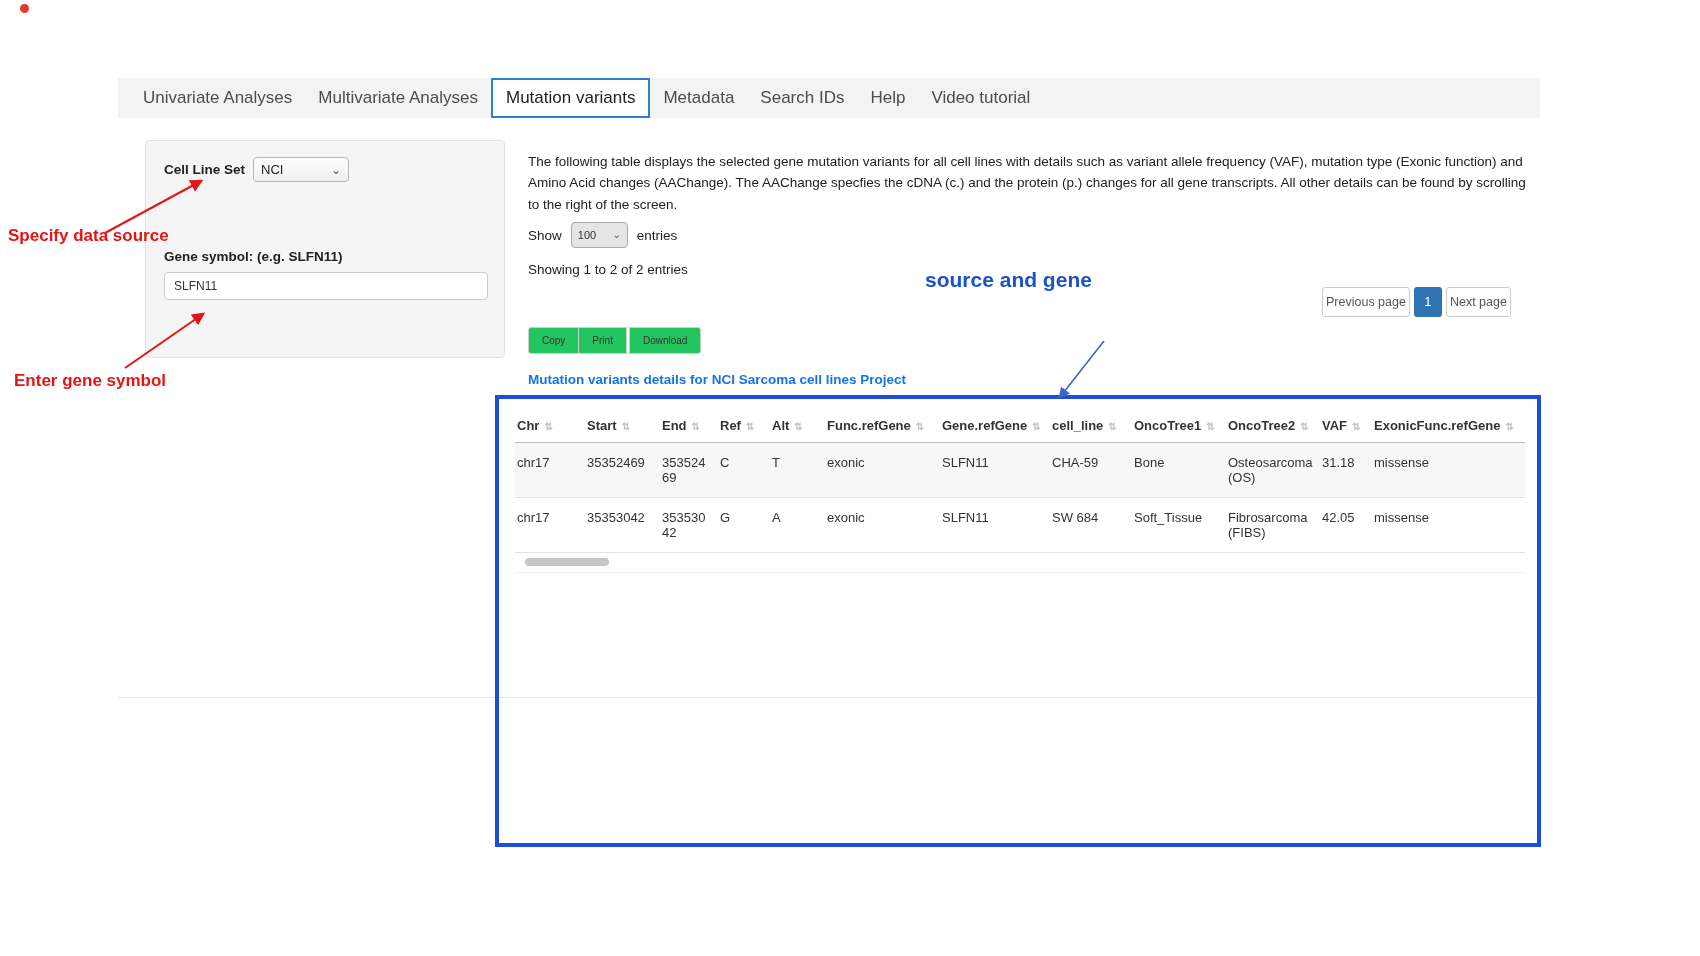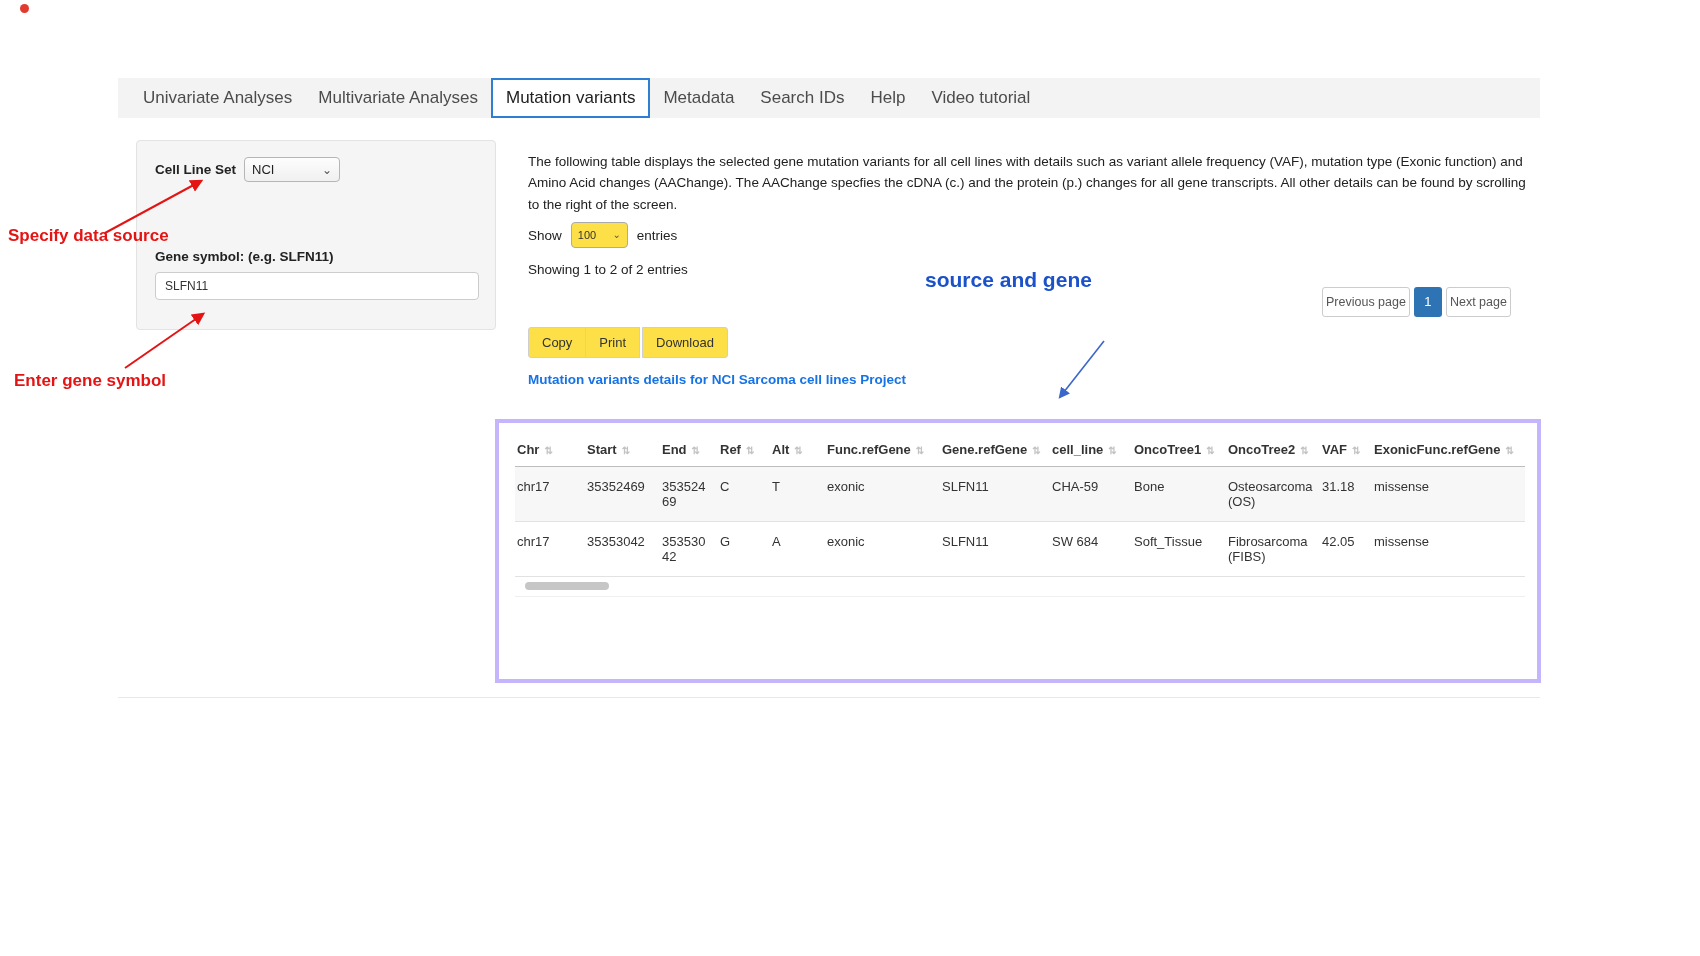--- a/index.html
+++ b/index.html
@@ -16,21 +16,21 @@
     background:#f3f3f3; display:flex; align-items:stretch; padding-left:12px;
   }
   .tab {
     display:flex; align-items:center; padding:0 13px; font-size:17px; color:#4c4c4c;
     cursor:pointer; white-space:nowrap;
   }
   .tab.active { background:#ffffff; border:2px solid #2e7fd4; color:#222; }
 
   
   .sidebar {
-    position:absolute; left:136px; top:140px; width:360px; height:190px;
+    position:absolute; left:145px; top:140px; width:360px; height:218px;
     background:#f5f5f5; border:1px solid #e3e3e3; border-radius:4px;
   }
   .lbl { font-weight:bold; font-size:13.5px; color:#222; }
   .cellline-row { position:absolute; left:18px; top:16px; display:flex; align-items:center; gap:8px; }
   .fake-select {
     display:flex; align-items:center; justify-content:space-between;
     width:96px; height:25px; padding:0 7px; border:1px solid #b6b6b6; border-radius:4px;
     background:linear-gradient(#fdfdfd,#f0f0f0); font-size:13px; color:#222; cursor:pointer;
   }
   .fake-select .caret { font-size:12px; color:#555; line-height:10px; }
@@ -50,50 +50,50 @@
     color:#1b51c9; line-height:34px; white-space:nowrap;
   }
   .arrow-layer { position:absolute; left:0; top:0; width:1700px; height:956px; pointer-events:none; z-index:40; }
 
   
   .description { position:absolute; left:528px; top:137px; width:1000px; font-size:13.5px; line-height:21.5px; color:#222; }
   .show-row { position:absolute; left:528px; top:222px; display:flex; align-items:center; gap:9px; font-size:13.5px; color:#222; }
   .mini-select {
     display:flex; align-items:center; justify-content:space-between;
     width:57px; height:26px; padding:0 6px; border:1px solid #ababab; border-radius:4px;
-    background:#fde047; font-size:11px; color:#333; cursor:pointer;
+    background:#e5e5e5; font-size:11px; color:#333; cursor:pointer;
   }
   .mini-select .caret { font-size:10px; color:#555; line-height:8px; }
   .showing-text { position:absolute; left:528px; top:262px; font-size:13.5px; color:#222; }
 
   .dt-buttons { position:absolute; left:528px; top:327px; display:flex; }
   .dtb {
-    border:1px solid #cfcfcf; background:#fde047; color:#333; font-size:13px;
+    border:1px solid #cfcfcf; background:#22c55e; color:#333; font-size:10px;
     padding:7px 13px; cursor:pointer; font-family:"Liberation Sans", sans-serif;
   }
   .dtb.first { border-radius:3px 0 0 3px; }
   .dtb.mid   { margin-left:-1px; }
   .dtb.last  { margin-left:2px; border-radius:0 3px 3px 0; }
 
   .table-title { position:absolute; left:528px; top:372px; font-size:13.5px; font-weight:bold; color:#1673e6; }
 
   .pagination { position:absolute; left:1322px; top:287px; display:flex; align-items:center; gap:4px; }
   .page-btn {
     border:1px solid #cccccc; background:#fff; color:#555; font-size:12.5px;
     height:30px; line-height:28px; padding:0 3px; border-radius:3px; cursor:pointer; white-space:nowrap;
   }
   .page-num {
     width:28px; height:30px; background:#2e74b5; color:#fff; text-align:center;
     line-height:30px; font-size:13px; border-radius:3px; cursor:pointer;
   }
 
   
   .highlight-box {
-    position:absolute; left:495px; top:419px; width:1046px; height:264px;
-    border:4px solid #c4b5fd; z-index:30;
+    position:absolute; left:495px; top:395px; width:1046px; height:452px;
+    border:4px solid #1d4ed8; z-index:30;
   }
   .table-wrap { position:absolute; left:16px; top:6px; width:1012px; }
   table.variants { border-collapse:collapse; table-layout:fixed; width:1010px; font-size:13px; color:#333; }
   .variants th {
     text-align:left; font-weight:bold; padding:13px 4px 9px 2px;
     border-bottom:1px solid #bdbdbd; white-space:nowrap; overflow:hidden; cursor:pointer;
   }
   .variants .sort { font-size:10px; color:#c3c3c3; margin-left:5px; }
   .variants tr.flt-row th { border-bottom:1px solid #e8e8e8; padding:6px 6px 7px 0; cursor:default; }
   .flt {

